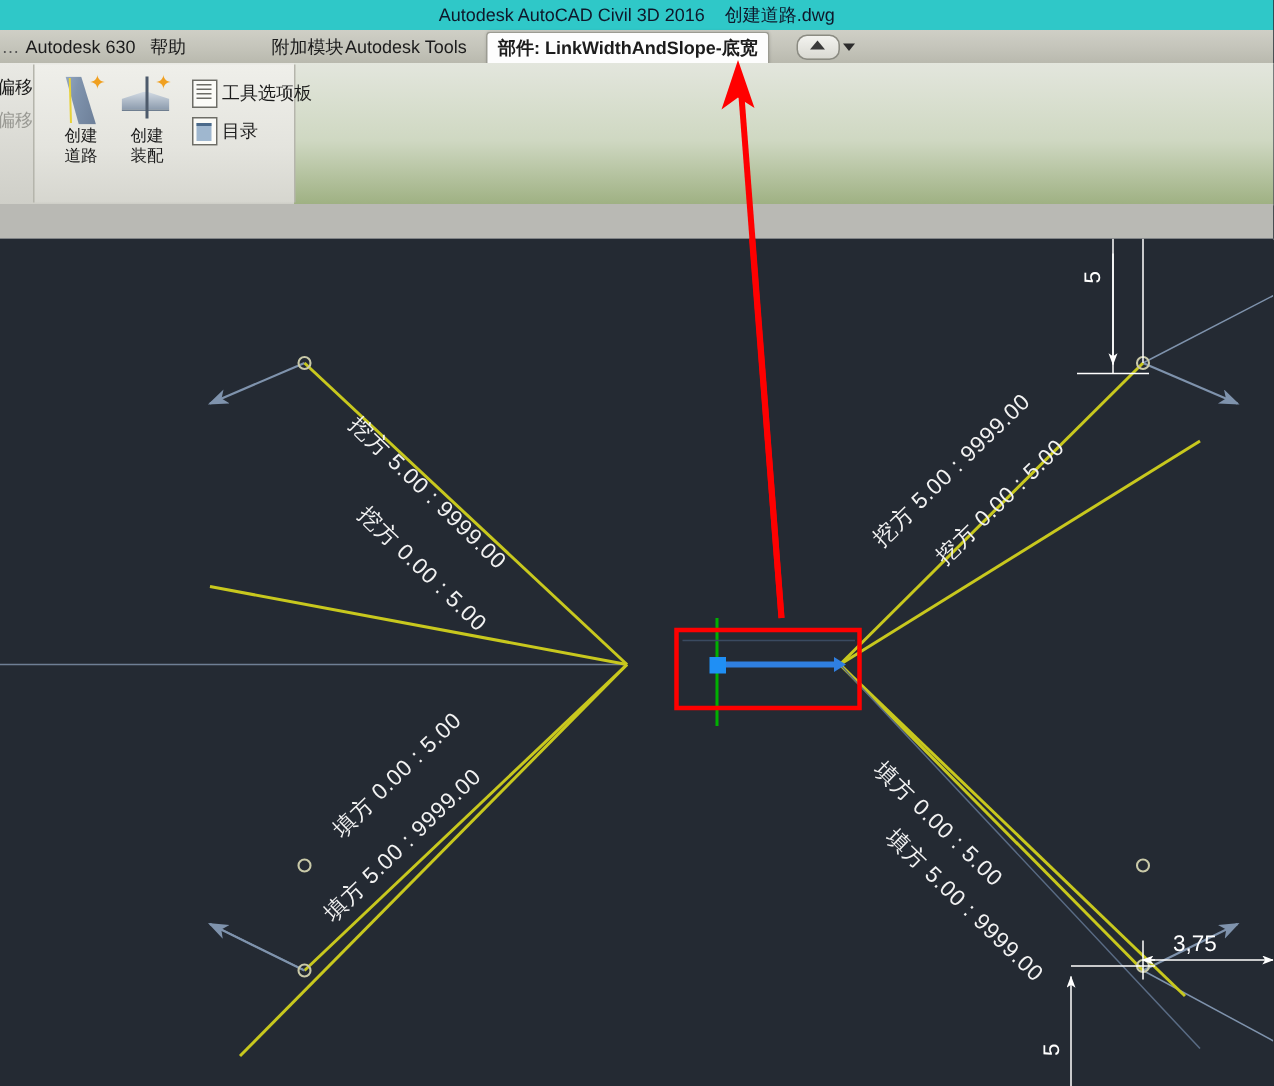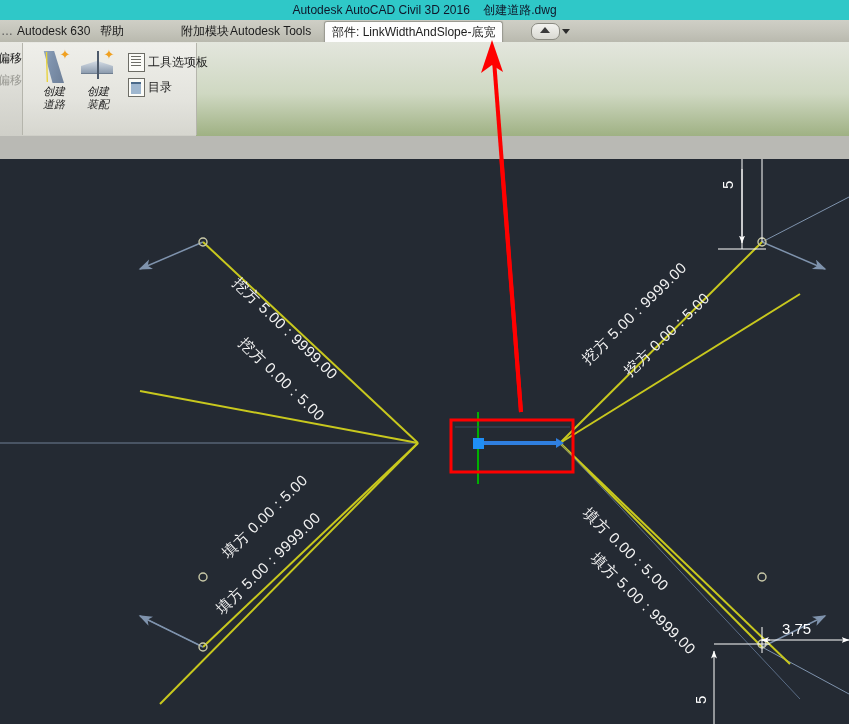--- a/index.html
+++ b/index.html
@@ -31,20 +31,21 @@
     position:absolute;top:0;height:22px;line-height:22px;
     font-size:12px;color:#1c1c1c;white-space:nowrap;
   }
   .menu-ellipsis{left:1px;color:#555;}
   .tab-active{
     position:absolute;top:1px;height:21px;line-height:21px;
     background:#fdfdfd;border:1px solid #9b9b92;border-bottom:none;
     border-radius:3px 3px 0 0;
     font-size:12px;color:#1c1c1c;padding:0 7px;white-space:nowrap;
     box-shadow:0 0 2px rgba(0,0,0,.12);
+    font-weight:bold;
   }
   .ribbon-min{
     position:absolute;left:531px;top:23px;width:27px;height:15px;
     border:1px solid #8b8b82;border-radius:7px;
     background:linear-gradient(to bottom,#f3f3ef,#d9d9d2);
   }
   .ribbon-min .cap{
     position:absolute;left:8px;top:3px;width:0;height:0;
     border-left:5px solid transparent;border-right:5px solid transparent;
     border-bottom:6px solid #3a3a3a;
@@ -72,21 +73,21 @@
   }
   .panel-title{
     position:absolute;left:0;bottom:1px;width:173px;height:15px;
     line-height:15px;text-align:center;font-size:11px;color:#2a2a2a;
     border-top:1px solid #c7c7bf;
   }
   .big-btn{
     position:absolute;top:6px;width:46px;text-align:center;
   }
   .big-btn .lbl{
-    font-size:11px;color:#1c1c1c;line-height:13px;margin-top:2px;white-space:pre-line;font-style:italic;
+    font-size:11px;color:#1c1c1c;line-height:13px;margin-top:2px;white-space:pre-line;
   }
   .road-ico{position:relative;width:36px;height:34px;margin:0 auto;}
   .road-ico .road{
     position:absolute;left:2px;top:2px;width:26px;height:32px;
     background:linear-gradient(105deg,#9fb4cc 0%,#7f93ad 45%,#6d7f98 100%);
     clip-path:polygon(22% 0,62% 0,100% 100%,56% 100%);
   }
   .road-ico .stripe{
     position:absolute;left:9px;top:3px;width:3px;height:30px;
     background:#e8d23a;

